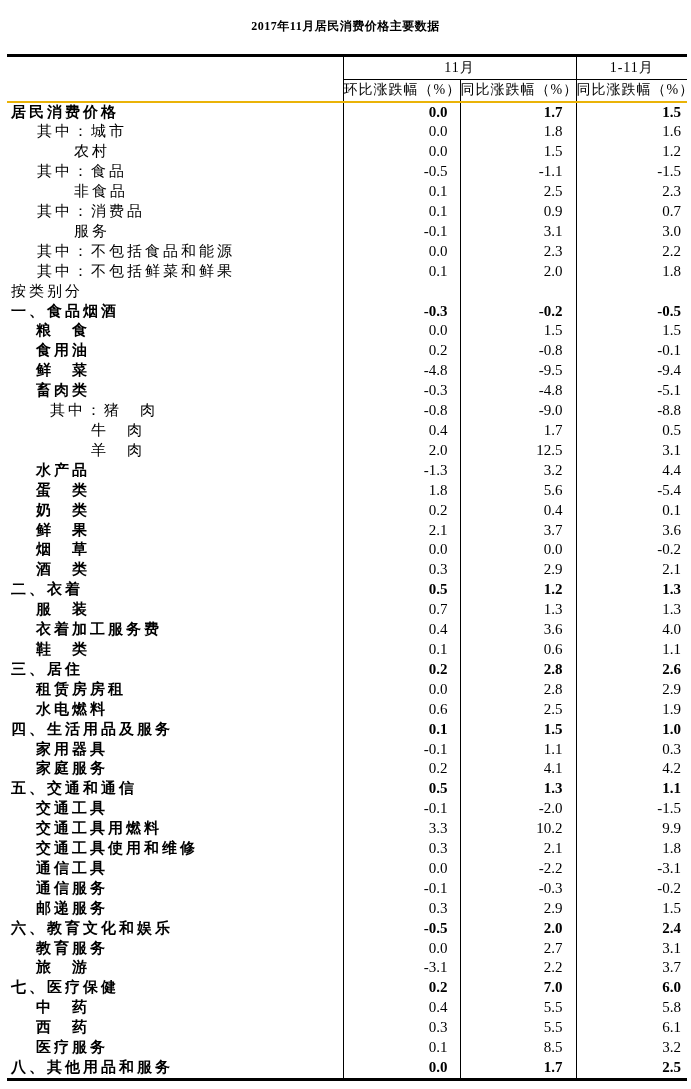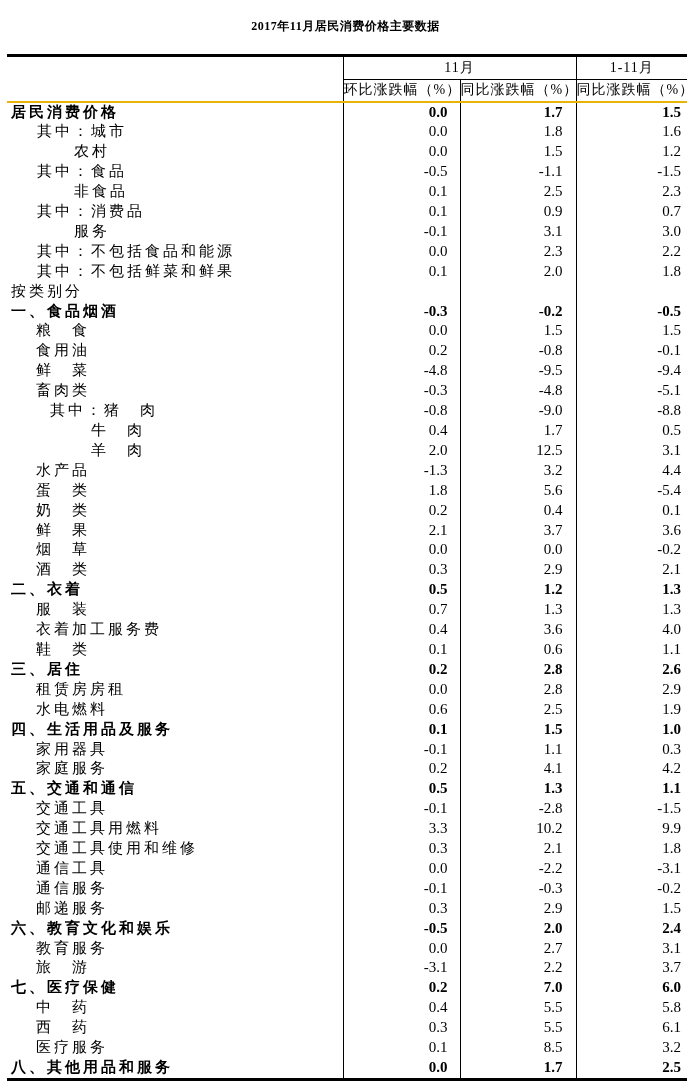--- a/index.html
+++ b/index.html
@@ -55,21 +55,21 @@
     text-align: right;
     font-family: "Liberation Serif", "DejaVu Serif", serif;
   }
   td.num.c0 { padding-right: 12px; }
   td.num.c1 { padding-right: 13px; }
   td.num.c2 { padding-right: 6px; }
   tr.bold td { font-weight: bold; }
   .ind0 { padding-left: 4px; margin-left: 26px; }
   .ind1 { padding-left: 30px; }
   .ind2 { padding-left: 67px; }
-  .ind3 { padding-left: 29px; }
+  .ind3 { padding-left: 29px; font-weight: bold; }
   .ind4 { padding-left: 43px; }
   .ind5 { padding-left: 84px; }
 </style>
 </head>
 <body>
 
 <div class="title">2017年11月居民消费价格主要数据</div>
 
 <table class="cpi">
   <colgroup>
@@ -297,21 +297,21 @@
       </tr>
       <tr class="bold">
         <td class="lab ind0">五、交通和通信</td>
         <td class="num c0 vline">0.5</td>
         <td class="num c1 vline">1.3</td>
         <td class="num c2 vline">1.1</td>
       </tr>
       <tr>
         <td class="lab ind3">交通工具</td>
         <td class="num c0 vline">-0.1</td>
-        <td class="num c1 vline">-2.8</td>
+        <td class="num c1 vline">-2.0</td>
         <td class="num c2 vline">-1.5</td>
       </tr>
       <tr>
         <td class="lab ind3">交通工具用燃料</td>
         <td class="num c0 vline">3.3</td>
         <td class="num c1 vline">10.2</td>
         <td class="num c2 vline">9.9</td>
       </tr>
       <tr>
         <td class="lab ind3">交通工具使用和维修</td>

